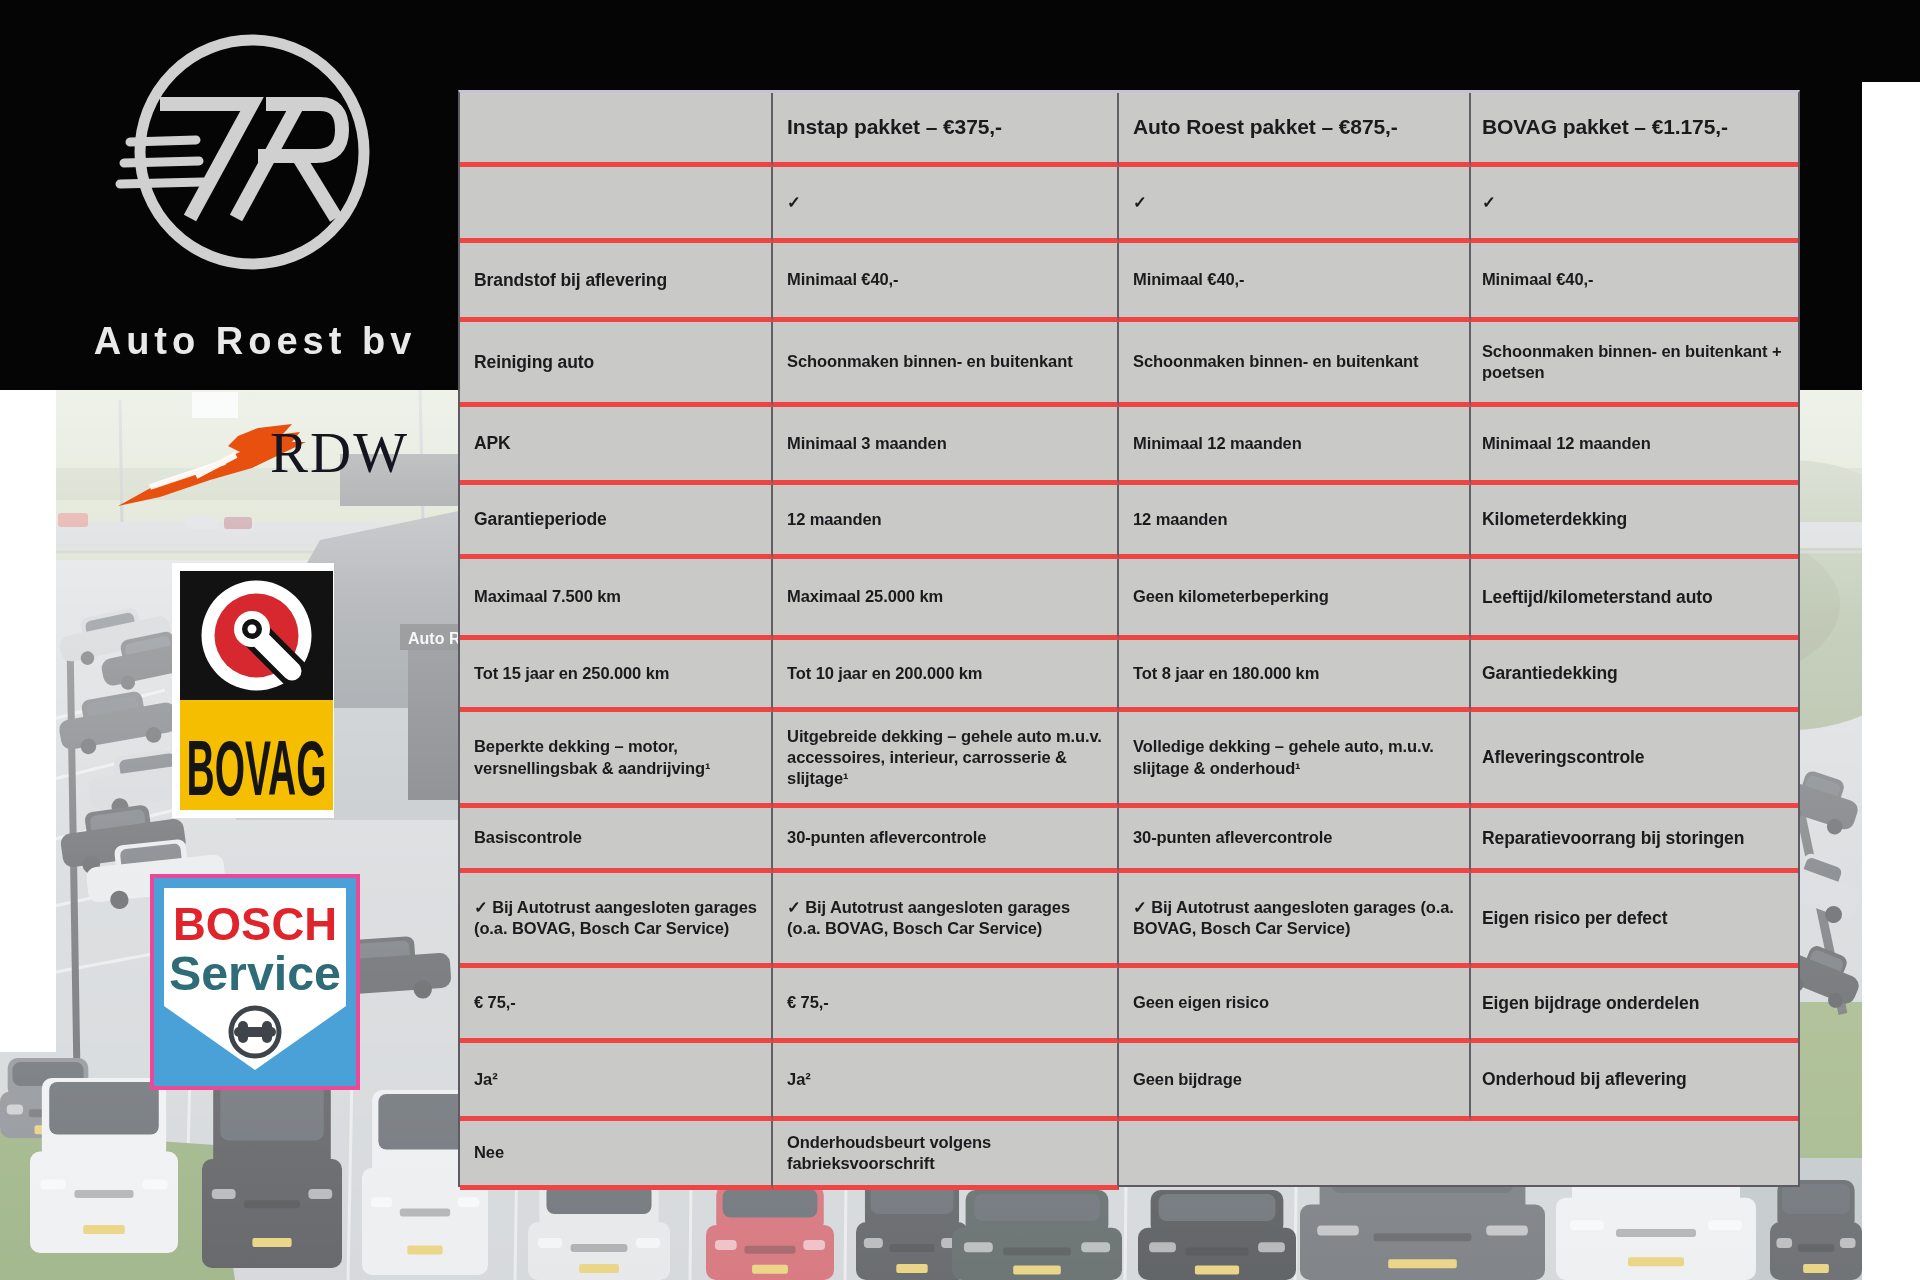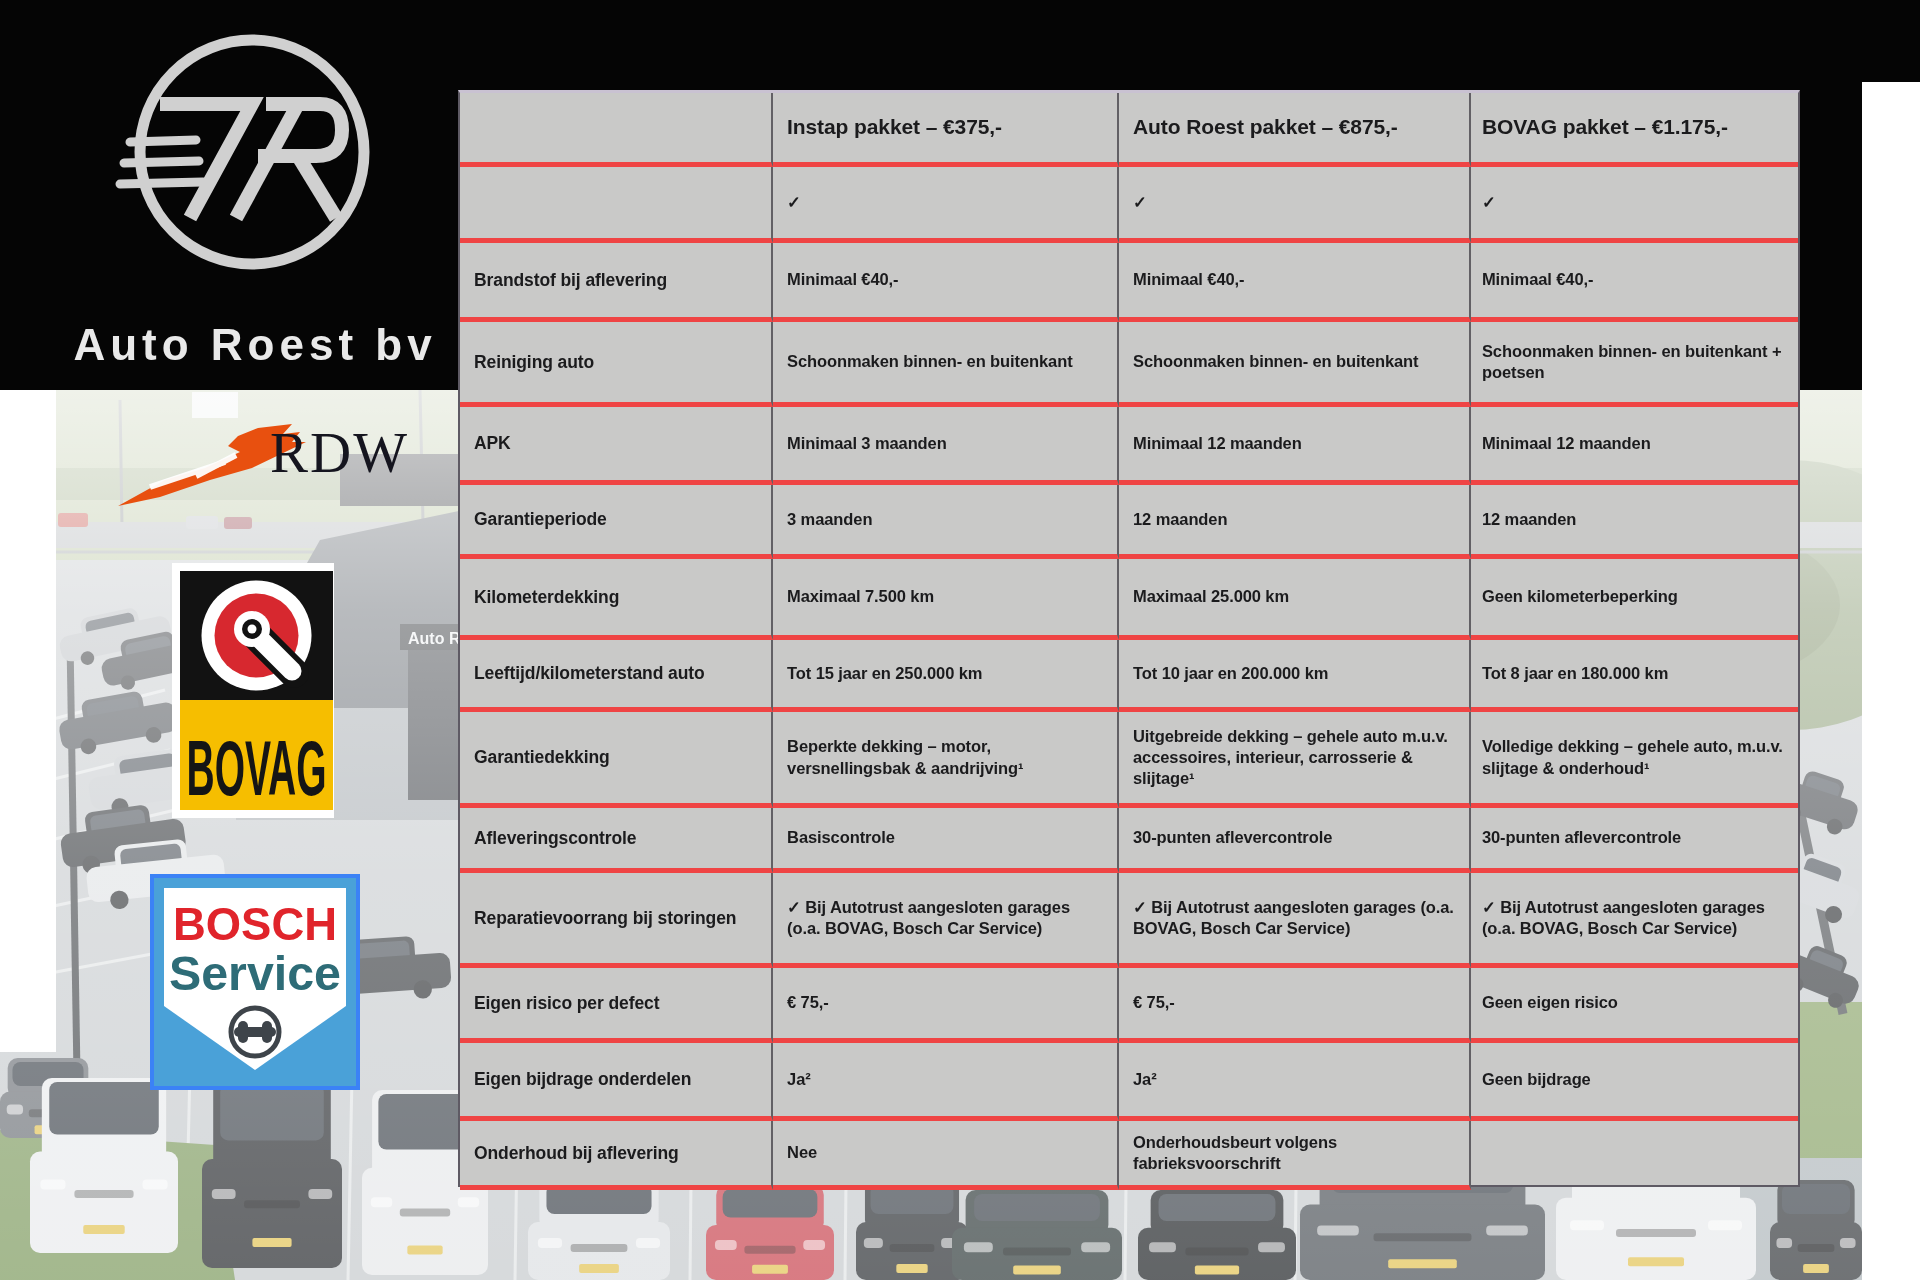--- a/index.html
+++ b/index.html
@@ -9,25 +9,25 @@
   .photo{position:absolute;left:0;top:390px;width:1862px;height:890px;}
   .photo-fade{position:absolute;left:0;top:390px;width:1862px;height:890px;pointer-events:none;
       background:linear-gradient(180deg,rgba(255,255,255,.78) 0%,rgba(255,255,255,.55) 25%,
                  rgba(255,255,255,.40) 55%,rgba(255,255,255,.30) 100%);}
   .white-strip-left{position:absolute;left:0;top:390px;width:56px;height:662px;background:#fff;}
   
   .black-band{position:absolute;left:0;top:0;width:1862px;height:390px;background:#050505;}
   .black-corner{position:absolute;left:1862px;top:0;width:58px;height:82px;background:#050505;}
   .dealer-logo{position:absolute;left:60px;top:10px;width:390px;height:310px;}
   .dealer-name{position:absolute;left:40px;top:320px;width:430px;text-align:center;
-      color:#e9e9e9;font-size:44px;font-weight:bold;letter-spacing:5px;}
+      color:#e9e9e9;font-size:38px;font-weight:bold;letter-spacing:5px;}
   
   .rdw-logo{position:absolute;left:100px;top:408px;width:330px;height:120px;}
   .bovag-card{position:absolute;left:172px;top:563px;width:162px;height:255px;background:#fff;}
-  .bosch-card{position:absolute;left:150px;top:874px;width:210px;height:216px;background:#3b82f6;}
+  .bosch-card{position:absolute;left:150px;top:874px;width:210px;height:216px;background:#ec4899;}
   
   .pkg-table{position:absolute;left:458px;top:90px;width:1342px;height:1097px;
       display:grid;background:#c9c9c8;border:2px solid #5e5a64;border-top:3px solid #c9c2d2;
       box-sizing:border-box;}
   .cell{border-right:2px solid #626065;border-bottom:5px solid #ef4444;box-sizing:border-box;
       display:flex;align-items:center;padding:4px 12px 4px 14px;color:#1b1b1d;
       font-weight:bold;line-height:1.28;letter-spacing:-0.1px;}
   .cell:nth-child(4n){border-right:none;padding-left:11px;}
   .hcell{font-size:21px;}
   .lcell{font-size:17.5px;}
@@ -366,21 +366,20 @@
       <div class="cell vcell">Minimaal €40,-</div>
       <div class="cell lcell">Reiniging auto</div>
       <div class="cell vcell">Schoonmaken binnen- en buitenkant</div>
       <div class="cell vcell">Schoonmaken binnen- en buitenkant</div>
       <div class="cell vcell">Schoonmaken binnen- en buitenkant + poetsen</div>
       <div class="cell lcell">APK</div>
       <div class="cell vcell">Minimaal 3 maanden</div>
       <div class="cell vcell">Minimaal 12 maanden</div>
       <div class="cell vcell">Minimaal 12 maanden</div>
       <div class="cell lcell">Garantieperiode</div>
-      <div class="cell vcell">3 maanden</div>
       <div class="cell vcell">12 maanden</div>
       <div class="cell vcell">12 maanden</div>
       <div class="cell lcell">Kilometerdekking</div>
       <div class="cell vcell">Maximaal 7.500 km</div>
       <div class="cell vcell">Maximaal 25.000 km</div>
       <div class="cell vcell">Geen kilometerbeperking</div>
       <div class="cell lcell">Leeftijd/kilometerstand auto</div>
       <div class="cell vcell">Tot 15 jaar en 250.000 km</div>
       <div class="cell vcell">Tot 10 jaar en 200.000 km</div>
       <div class="cell vcell">Tot 8 jaar en 180.000 km</div>

